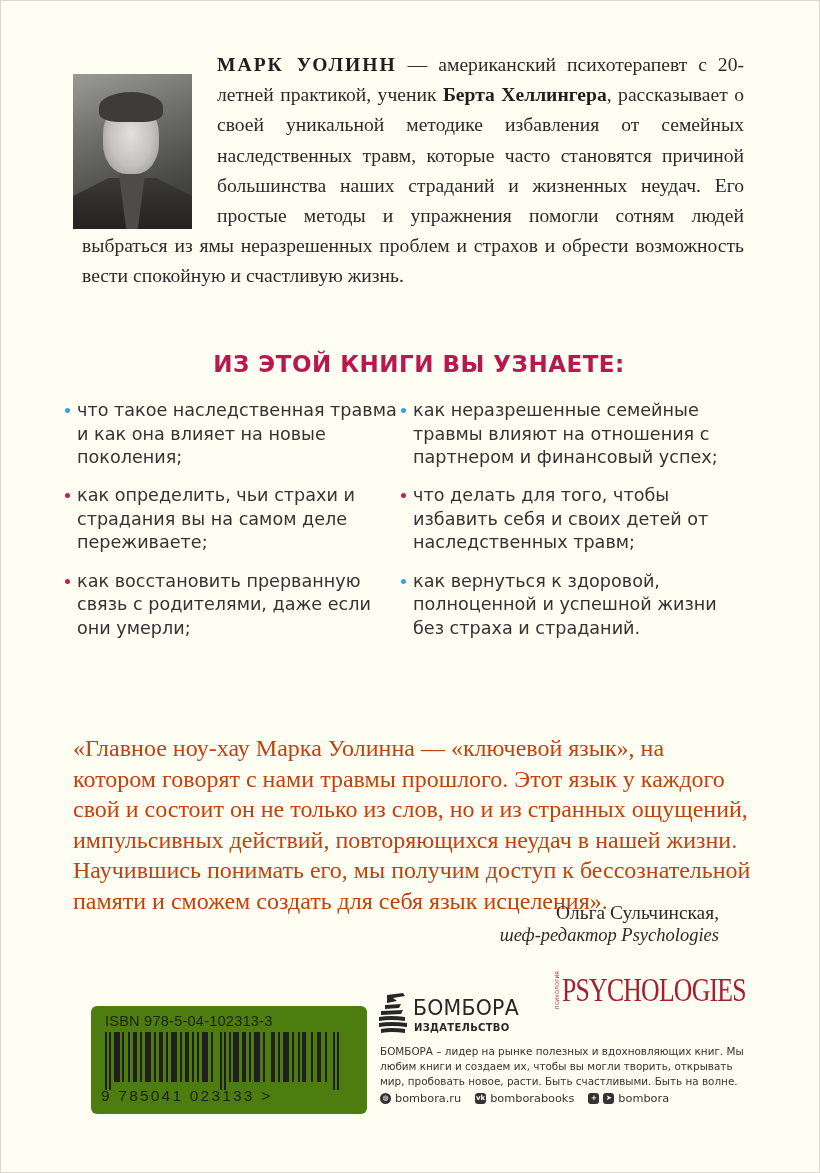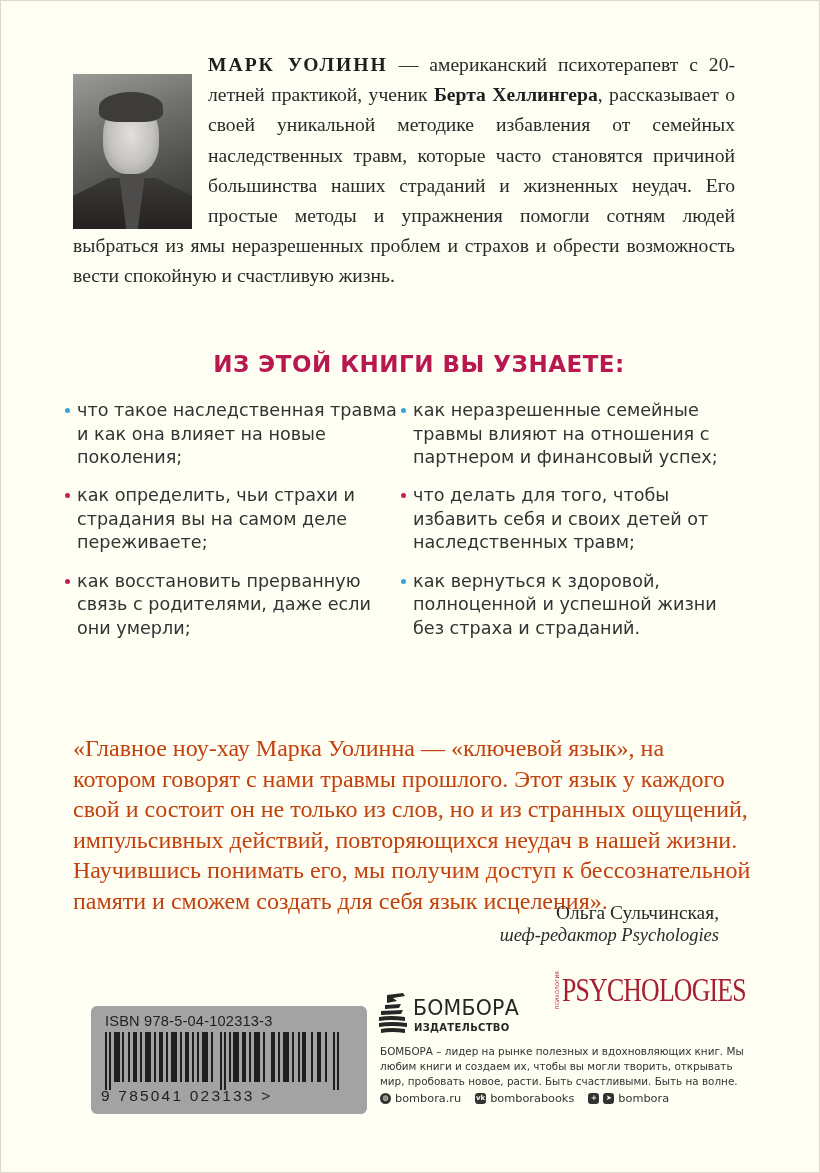--- a/index.html
+++ b/index.html
@@ -35,20 +35,21 @@
   .photo .shirt {
     position: absolute; left: 46px; top: 100px; width: 26px; height: 60px;
     background: #4d4c4a;
     clip-path: polygon(0 0, 100% 0, 70% 100%, 30% 100%);
   }
 
   .bio {
     position: absolute; left: 72px; top: 49px; width: 662px;
     font-size: 19.6px; line-height: 30.2px; color: #2a2a2a;
     text-align: justify;
+    padding-left: 9px;
   }
   .bio .wrap-spacer { float: left; width: 135px; height: 181px; }
   .bio b { font-weight: bold; color: #1e1e1e; }
   .bio .name { letter-spacing: 2px; }
 
   
   .learn-title {
     position: absolute; left: 0; width: 820px; top: 350px;
     text-align: center; font-size: 23px; font-weight: bold;
     color: #b8174f; letter-spacing: 0.5px; padding-left: 8px;
@@ -75,21 +76,21 @@
   }
   .quote-author {
     position: absolute; right: 100px; top: 901px; text-align: right;
     font-size: 19.4px; line-height: 22px; color: #2a2a2a;
   }
   .quote-author .role { font-style: italic; font-size: 18.5px; }
 
   
   .barcode-box {
     position: absolute; left: 90px; top: 1005px; width: 276px; height: 108px;
-    background: #a3a3a3; border-radius: 6px; text-align: center;
+    background: #4d7c0f; border-radius: 6px; text-align: center;
   }
   .isbn-text {
     position: absolute; left: 14px; top: 7px; font-size: 14.6px; color: #1f1f1f;
     letter-spacing: 0.2px;
   }
   .bars { position: absolute; left: 14px; top: 26px; width: 248px; height: 58px; }
   .barcode-digits {
     position: absolute; left: 10px; top: 81px; font-size: 15.5px; color: #1f1f1f;
     letter-spacing: 2.2px;
   }

